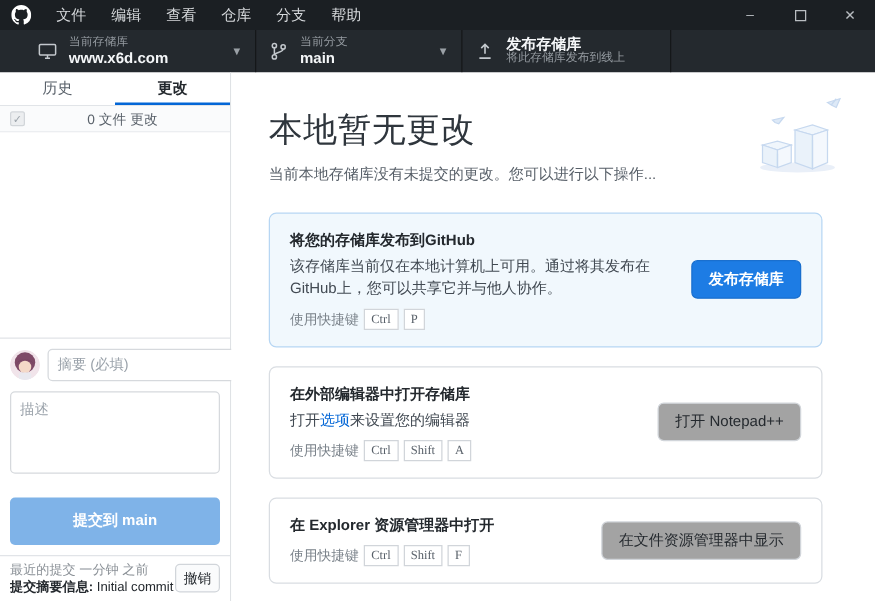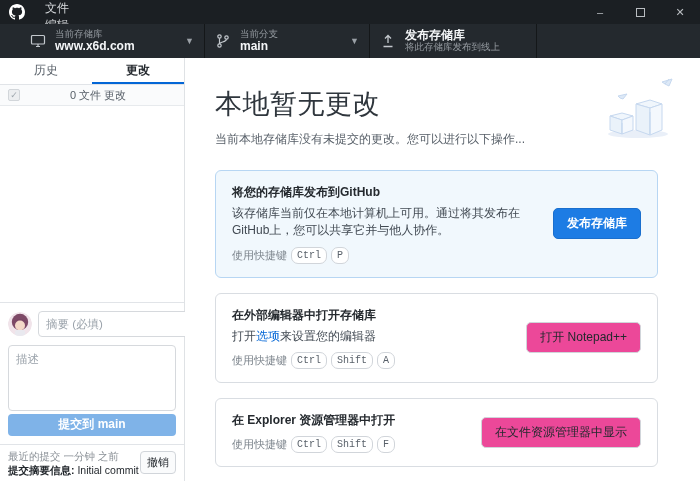--- a/index.html
+++ b/index.html
@@ -3,21 +3,21 @@
 <meta charset="utf-8">
 <style>
   * { margin:0; padding:0; box-sizing:border-box; }
   html,body { width:700px; height:481px; overflow:hidden; }
   body { font-family:"Liberation Sans","DejaVu Sans",sans-serif; font-size:12px; color:#24292e; background:#fff; }
   .app { width:700px; height:481px; display:flex; flex-direction:column; background:#fff; }
 
   
   .titlebar { height:24px; background:#1b1f23; display:flex; align-items:center; flex:0 0 auto; color:#d6d9dc; }
   .gh-logo { width:16px; height:16px; margin:0 10px 0 9px; display:flex; }
-  .menubar { display:flex; height:100%;flex-direction:column; }
+  .menubar { display:flex; height:100%; }
   .menu-item { padding:0 10px; display:flex; align-items:center; font-size:12px; color:#d6d9dc; cursor:default; }
   .win-controls { margin-left:auto; display:flex; height:100%; }
   .win-btn { width:40px; height:100%; display:flex; align-items:center; justify-content:center; color:#b9bdc1; font-size:11px; }
   .win-btn .maxbox { width:9px; height:9px; border:1px solid #b9bdc1; display:inline-block; }
 
   
   .toolbar { height:34px; background:#24292e; display:flex; flex:0 0 auto; }
   .tool-section { display:flex; align-items:center; padding:0 10px; border-right:1px solid #141719; color:#fff; position:relative; cursor:default; }
   .tool-section .t-icon { width:16px; height:16px; margin-right:9px; flex:0 0 auto; display:flex; color:#c3c8cd; }
   .t-texts { display:flex; flex-direction:column; line-height:1.15; overflow:hidden; }
@@ -41,43 +41,43 @@
   .files-header { height:21px; background:#fafbfc; border-bottom:1px solid #e7eaed; display:flex; align-items:center; padding:0 8px; flex:0 0 auto; }
   .cbx { width:12px; height:12px; background:#eceef0; border:1px solid #d2d6da; border-radius:2px; color:#9ea6ad; font-size:9px; line-height:10px; text-align:center; }
   .files-count { flex:1; text-align:center; font-size:11px; color:#586069; }
   .changes-list { flex:1; background:#fff; }
   .commit-form { flex:0 0 auto; border-top:1px solid #e1e4e8; padding:8px; }
   .summary-row { display:flex; align-items:center; }
   .avatar { width:24px; height:24px; border-radius:50%; overflow:hidden; flex:0 0 auto; margin-right:6px; }
   .summary-input { flex:1; height:26px; border:1px solid #d6d9dd; border-radius:4px; padding:0 7px; font-size:11.5px; font-family:inherit; color:#24292e; outline:none; }
   .desc-area { width:100%; height:66px; margin-top:8px; border:1px solid #d6d9dd; border-radius:4px; padding:6px 7px; font-size:11.5px; font-family:inherit; color:#24292e; resize:none; outline:none; }
   .summary-input::placeholder,.desc-area::placeholder { color:#9aa2aa; }
-  .commit-btn { width:100%; height:22px; margin-top:0; border:none; border-radius:4px; background:#7fb3e8; color:#fff; font-weight:bold; font-size:12px; font-family:inherit; }
+  .commit-btn { width:100%; height:38px; margin-top:16px; border:none; border-radius:4px; background:#7fb3e8; color:#fff; font-weight:bold; font-size:12px; font-family:inherit; }
   .recent { flex:0 0 auto; border-top:1px solid #e1e4e8; padding:4px 8px; display:flex; align-items:center; background:#fff; }
   .recent-texts { flex:1; line-height:1.35; overflow:hidden; }
   .recent-title { font-size:10.5px; color:#8a9096; }
   .recent-sum { font-size:10.5px; color:#24292e; white-space:nowrap; }
   .recent-sum b { font-weight:bold; }
   .undo-btn { border:1px solid #d1d5da; background:#fafbfc; border-radius:4px; padding:3px 6px; font-size:11px; color:#24292e; font-family:inherit; }
 
   
   .main { flex:1; position:relative; background:#fff; padding:28px 0 0 30px; overflow:hidden; }
   .blank-title { font-size:27px; font-weight:400; color:#2f363d; letter-spacing:.5px; }
   .blank-sub { font-size:12px; color:#586069; margin-top:9px; }
   .illustration { position:absolute; top:20px; right:16px; }
   .cards { margin-top:22px; width:443px; }
   .card { border:1px solid #d9dde2; border-radius:6px; padding:13px 16px; margin-bottom:15px; display:flex; align-items:center; background:#fff;justify-content:space-between; }
   .card.highlight { background:#f1f8fd; border-color:#b7d6f3; }
   .card-texts { flex:1; padding-right:12px; }
   .card-title { font-size:12px; font-weight:bold; color:#24292e; }
   .card-body { font-size:12px; color:#424a53; margin-top:4px; line-height:1.45; }
   .card-link { color:#0366d6; cursor:pointer; }
   .shortcut { margin-top:7px; font-size:11px; color:#7a828a; display:flex; align-items:center; gap:4px; }
-  kbd { border:1px solid #d1d5da; background:#fff; border-radius:7px; padding:0 5px; font-size:10px; line-height:15px; color:#586069; font-family:Liberation Mono, monospace; display:inline-block; }
-  .btn { border:1px solid #d1d5da; background:#ec4899; color:#24292e; border-radius:5px; padding:6px 13px; font-size:12px; font-family:inherit; white-space:nowrap; }
+  kbd { border:1px solid #d1d5da; background:#fff; border-radius:0; padding:0 5px; font-size:10px; line-height:15px; color:#586069; font-family:Liberation Serif, serif; display:inline-block; }
+  .btn { border:1px solid #d1d5da; background:#a3a3a3; color:#24292e; border-radius:5px; padding:6px 13px; font-size:12px; font-family:inherit; white-space:nowrap; }
   .btn-primary { background:#1d7ce4; border-color:#1a6fce; color:#fff; font-weight:bold; }
 </style>
 </head>
 <body>
 
 <div class="app">
 
   <div class="titlebar">
     <span class="gh-logo">
       <svg viewBox="0 0 24 24" width="16" height="16">

